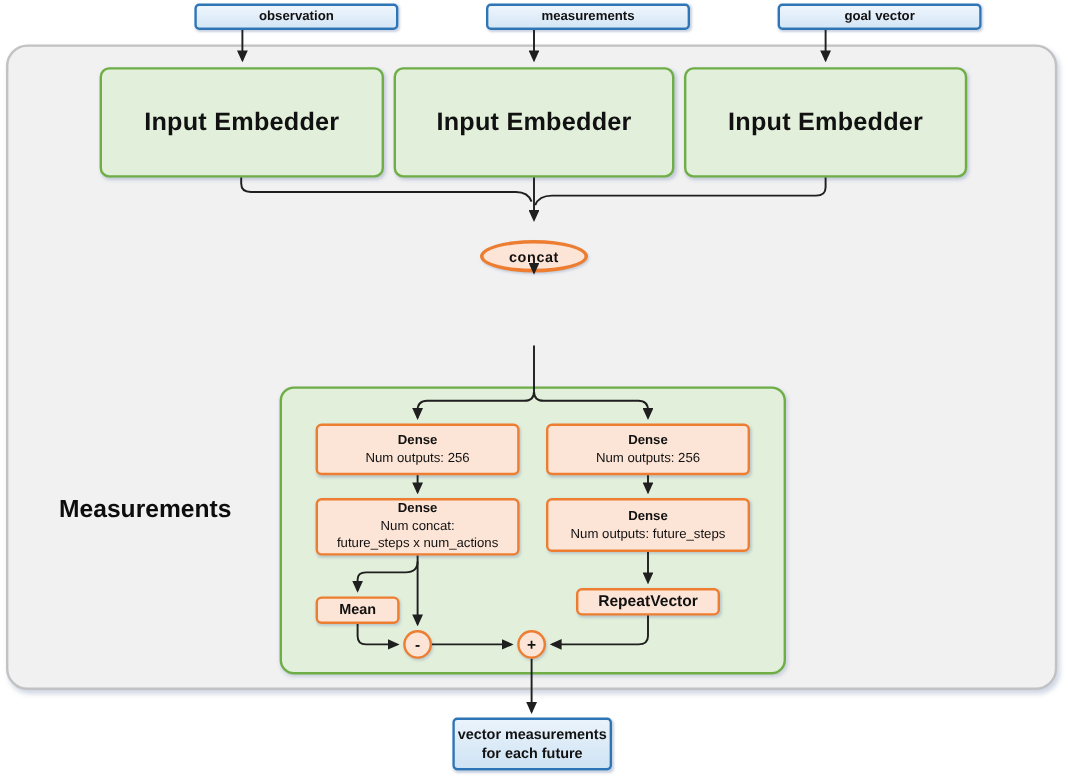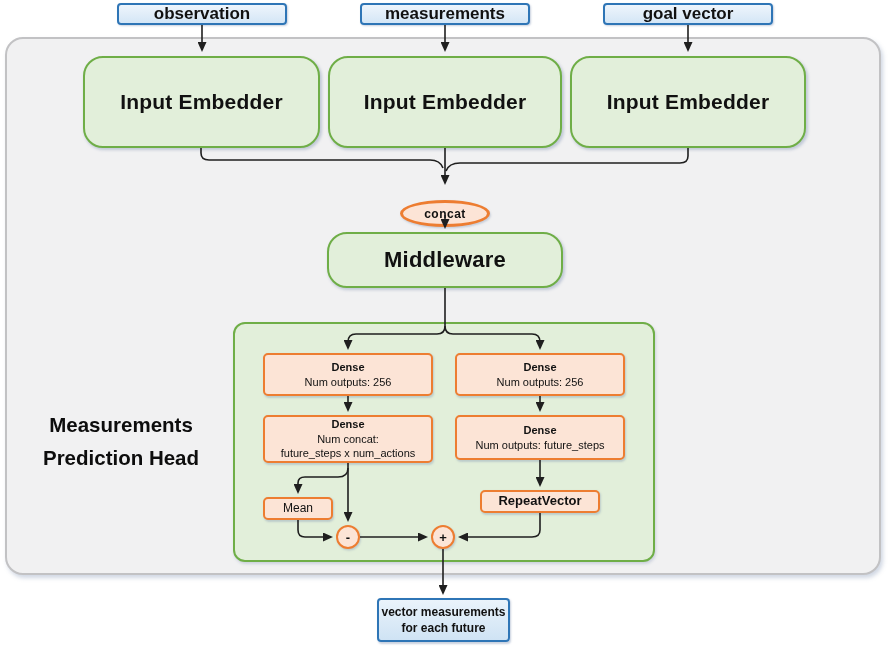--- a/index.html
+++ b/index.html
@@ -19,25 +19,26 @@
     position:absolute;left:233px;top:322px;width:422px;height:240px;
     background:#e2efda;border:2.5px solid #6fae47;border-radius:12px;
     box-shadow:1px 2px 3px rgba(120,140,175,.3);
     box-sizing:border-box;
   }
   .box{position:absolute;box-sizing:border-box;display:flex;flex-direction:column;
        align-items:center;justify-content:center;text-align:center;}
   .io-box{
     background:linear-gradient(#eef5fc,#d4e6f6);
     border:2px solid #2e75b6;border-radius:4px;
-    font-weight:bold;font-size:17px;
+    font-weight:bold;font-size:11px;
     box-shadow:1px 1px 2px rgba(120,140,175,.4);
+    margin-left:45px;
   }
   .embedder{
-    background:#e2efda;border:2.5px solid #6fae47;border-radius:20px;
+    background:#e2efda;border:2.5px solid #6fae47;border-radius:8px;
     font-weight:bold;font-size:21px;letter-spacing:.2px;
     box-shadow:1.5px 2px 3px rgba(120,140,175,.4);
   }
   .concat{
     background:#fce4d6;border:3px solid #ed7d31;border-radius:50%;
     font-weight:bold;font-size:12px;letter-spacing:.5px;
     box-shadow:1px 1.5px 2px rgba(120,140,175,.35);
   }
   .orange-box{
     background:#fce4d6;border:2.5px solid #ed7d31;border-radius:5px;
@@ -47,21 +48,21 @@
   .orange-box .b{font-weight:bold;}
   .op-circle{
     background:#fce4d6;border:2.5px solid #ed7d31;border-radius:50%;
     font-weight:bold;font-size:13px;line-height:1;
     box-shadow:1px 1.5px 2px rgba(120,140,175,.35);
   }
   .head-title{
     position:absolute;left:15px;top:408px;width:212px;text-align:center;
     font-weight:bold;font-size:20.5px;line-height:33px;color:#0d0d0d;
   }
-  .small-bold{font-weight:normal;font-size:12px;}
+  .small-bold{font-weight:bold;font-size:12px;}
   .rv{font-weight:bold;font-size:13px;justify-content:center;}
   .out-box{
     background:linear-gradient(#eaf3fb,#cfe3f4);
     border:2.5px solid #2e75b6;border-radius:4px;
     font-weight:bold;font-size:12px;line-height:16px;
     box-shadow:1px 1.5px 2px rgba(120,140,175,.4);
   }
   svg.wires{position:absolute;left:0;top:0;pointer-events:none;}
 </style>
 </head>
@@ -90,27 +91,23 @@
     <span>Input Embedder</span>
   </div>
   <div class="box embedder" style="left:570px;top:56px;width:236px;height:92px;">
     <span>Input Embedder</span>
   </div>
 
   <div class="box concat" style="left:400px;top:188px;width:90px;height:27px;margin-top:12px;">
     <span>concat</span>
   </div>
 
-  <div class="box embedder" style="left:327px;top:232px;width:236px;height:56px;font-size:22px;">
-    <span>Middleware</span>
-  </div>
 
   <div class="head-title">
     <div>Measurements</div>
-    <div>Prediction Head</div>
   </div>
 
   <div class="box orange-box" style="left:263px;top:353px;width:170px;height:43px;">
     <span class="b">Dense</span>
     <span>Num outputs: 256</span>
   </div>
   <div class="box orange-box" style="left:455px;top:353px;width:170px;height:43px;">
     <span class="b">Dense</span>
     <span>Num outputs: 256</span>
   </div>

